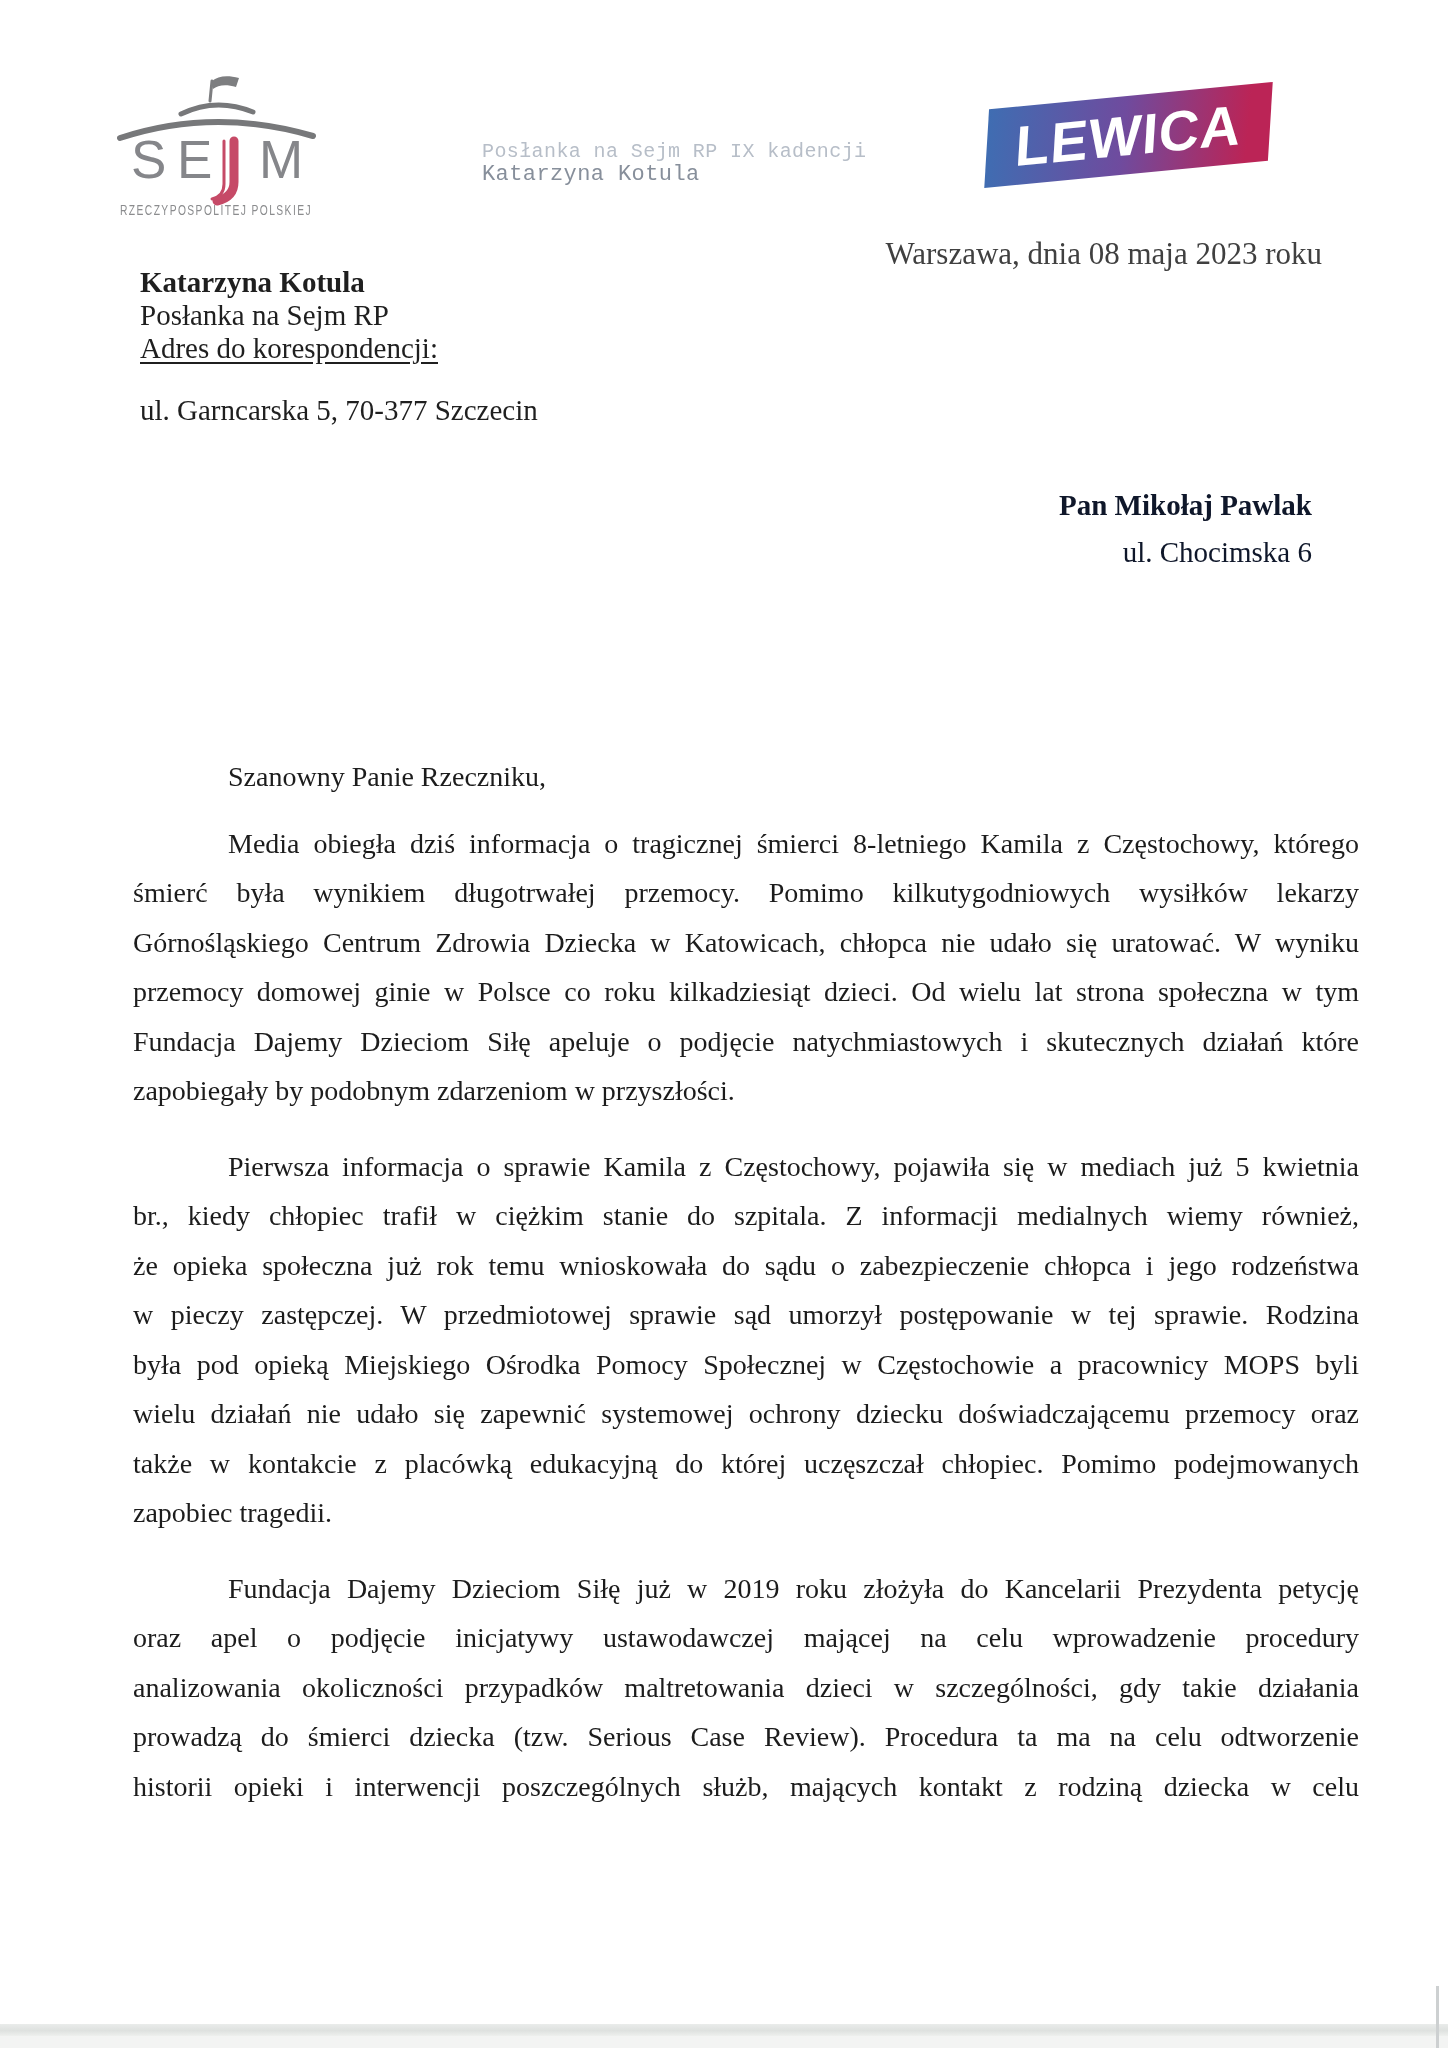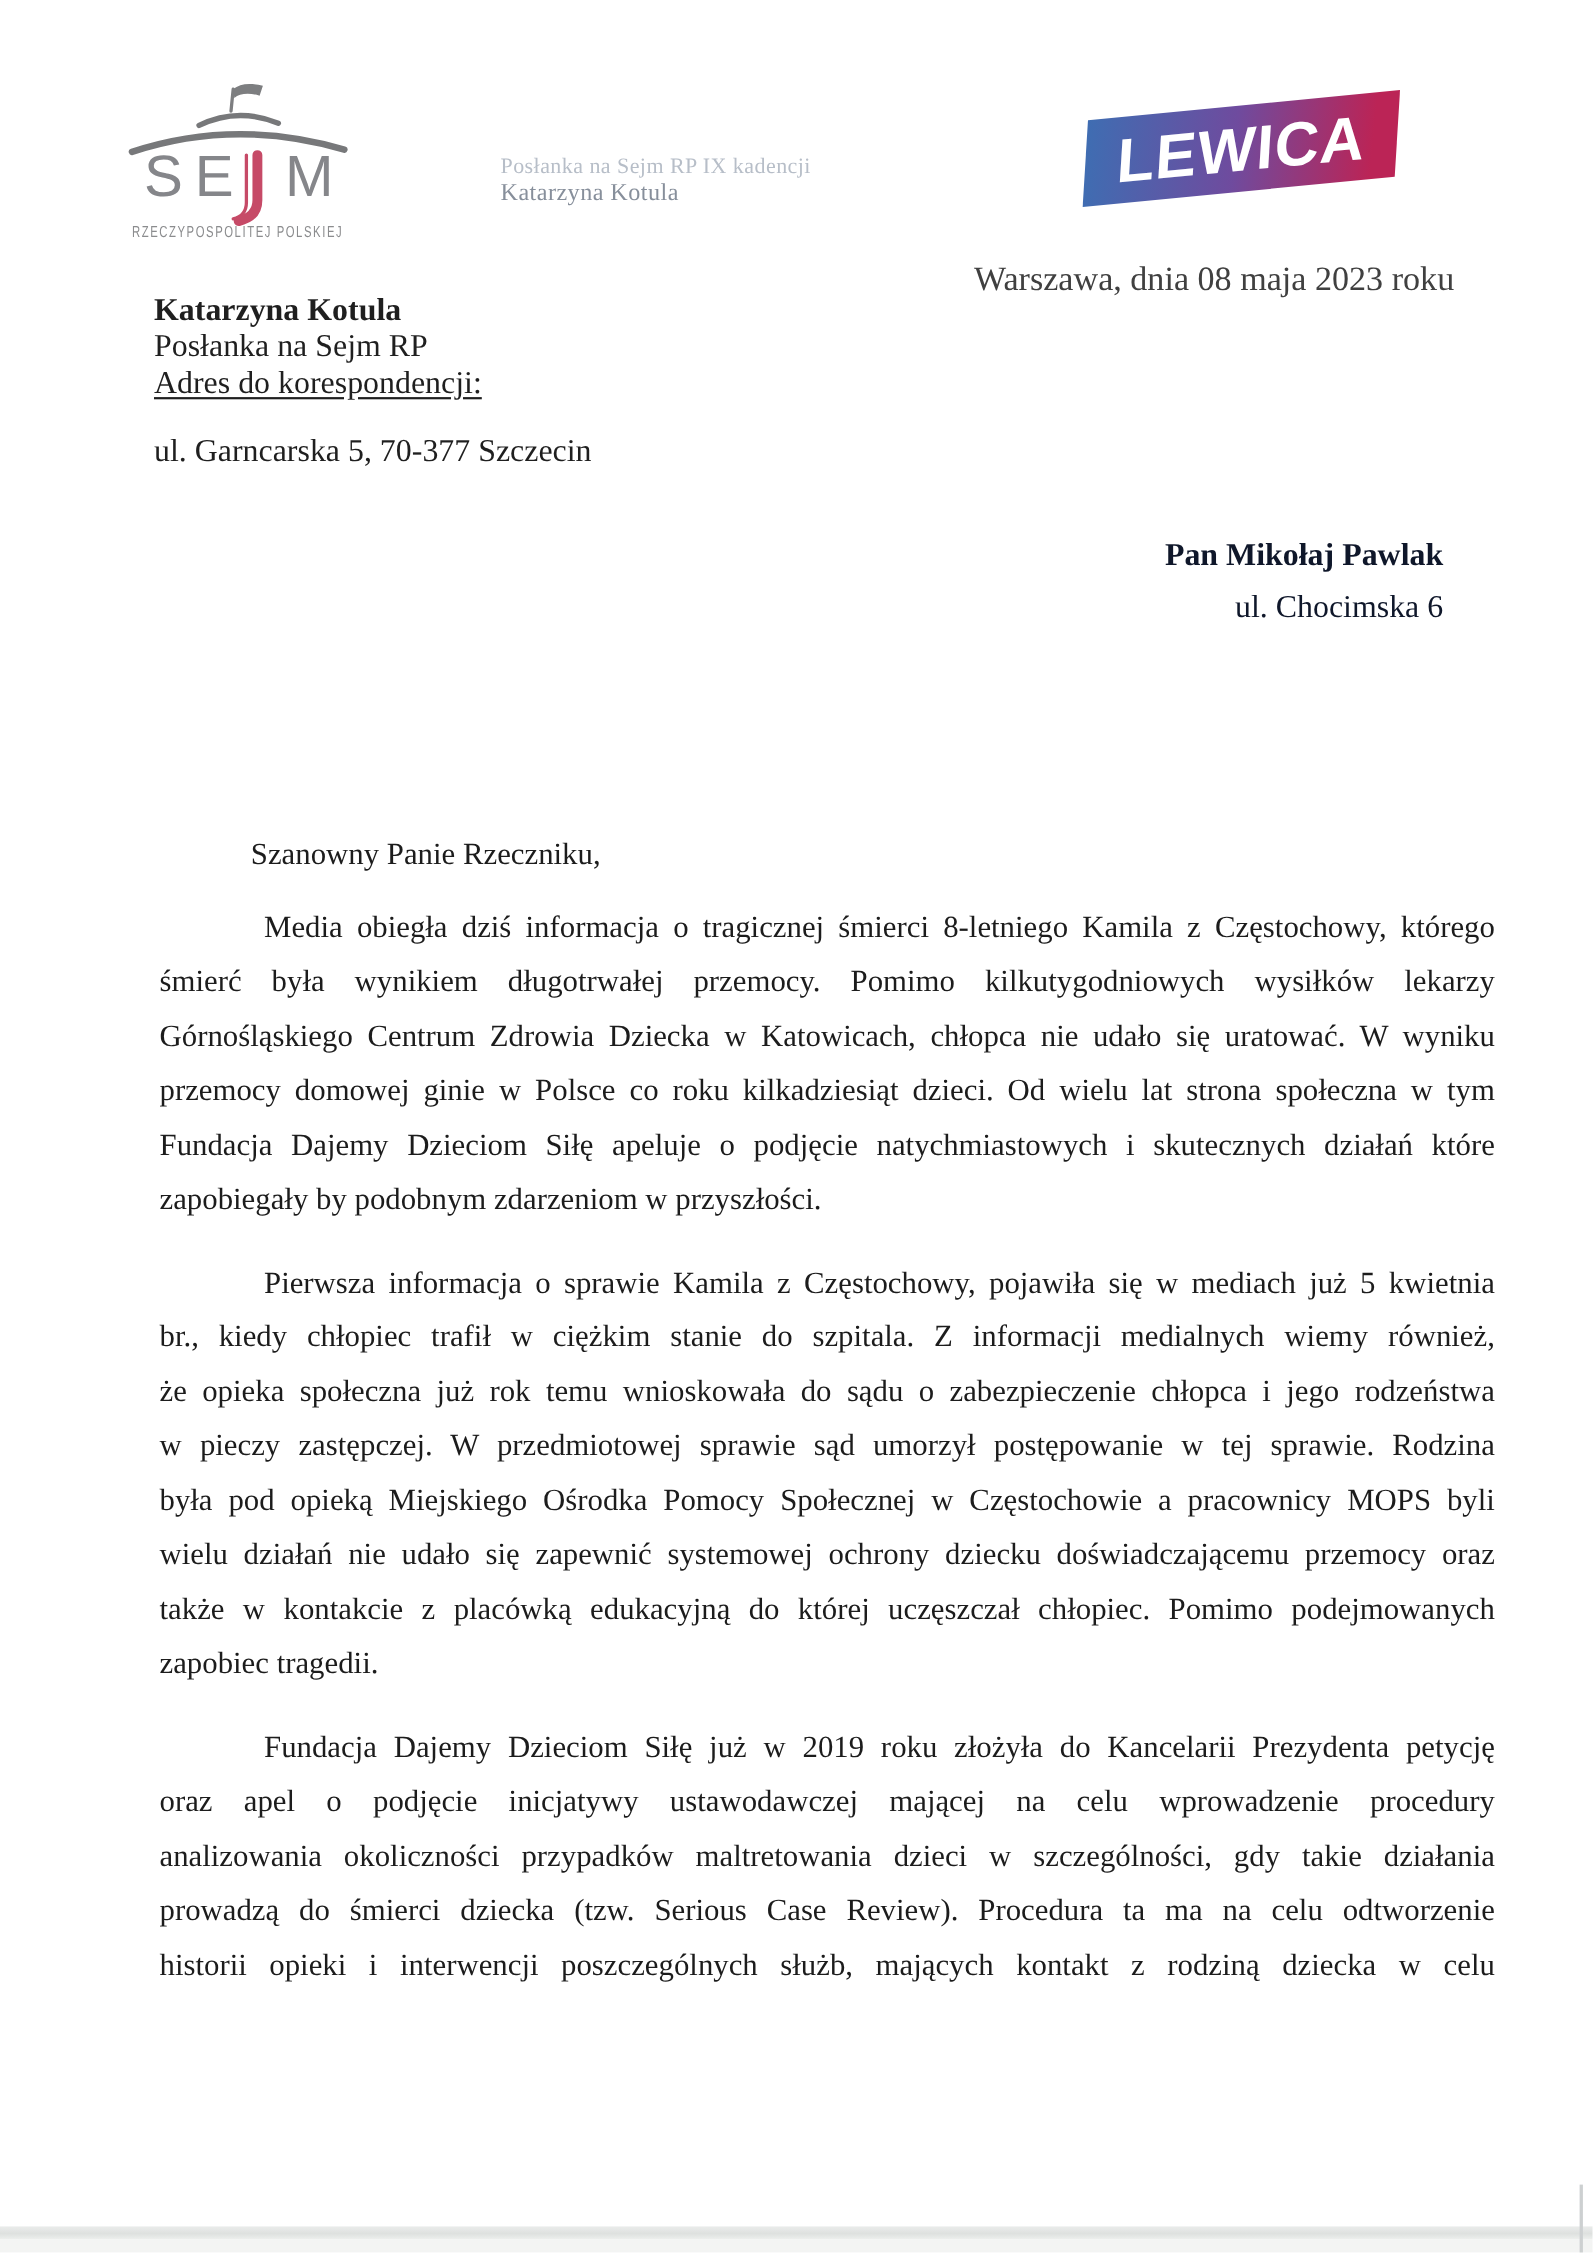--- a/index.html
+++ b/index.html
@@ -9,22 +9,22 @@
     background:#ffffff;
     overflow:hidden;
     font-family:"Liberation Serif","DejaVu Serif",serif;
     color:#1e1e1e;
   }
   
   .sejm-logo{position:absolute;left:113px;top:70px;width:207px;height:152px;}
   .sejm-letter{font-family:"Liberation Sans","DejaVu Sans",sans-serif;font-size:53px;fill:#85868a;}
   .sejm-caption{font-family:"Liberation Sans","DejaVu Sans",sans-serif;font-size:14.5px;fill:#8b8c8e;letter-spacing:2px;}
   .deputy-block{
-    position:absolute;left:455px;top:140px;
-    font-family:Liberation Serif, serif;
+    position:absolute;left:482px;top:140px;
+    font-family:Liberation Mono, monospace;
     line-height:23px;
   }
   .deputy-line1{font-size:20px;color:#b7bec8;letter-spacing:.4px;}
   .deputy-line2{font-size:22px;color:#878f9b;letter-spacing:.4px;}
   .lewica-banner{
     position:absolute;left:986px;top:96px;width:285px;height:78px;
     transform:rotate(-5.5deg) skewX(-9deg);
     display:flex;align-items:center;justify-content:center;
   }
   .lewica-text{
@@ -45,21 +45,21 @@
     font-size:29px;line-height:46.5px;text-align:right;color:#0f172a;
   }
   .recipient-name,.recipient-title{font-weight:700;}
   
   .letter-body{
     position:absolute;left:133px;top:752px;width:1226px;
     font-size:28px;line-height:49.5px;color:#1c1c1c;
   }
   .salutation{padding-left:95px;margin-bottom:17px;}
   .paragraph + .paragraph{margin-top:26px;}
-  .line{text-align:justify;text-align-last:justify;margin-left:12px;}
+  .line{text-align:justify;text-align-last:justify;}
   .line.first{padding-left:95px;}
   .line.last{text-align-last:left;}
   
   .scan-band{position:absolute;left:0;top:2024px;width:1448px;height:12px;
     background:linear-gradient(180deg,#eaeceb 0%,#dee1df 55%,#eef0ee 100%);}
   .scan-foot{position:absolute;left:0;top:2036px;width:1448px;height:12px;background:#f3f4f3;}
   .scan-edge-line{position:absolute;left:1436px;top:1986px;width:3px;height:62px;background:#cdd0d1;}
 </style>
 </head>
 <body>

